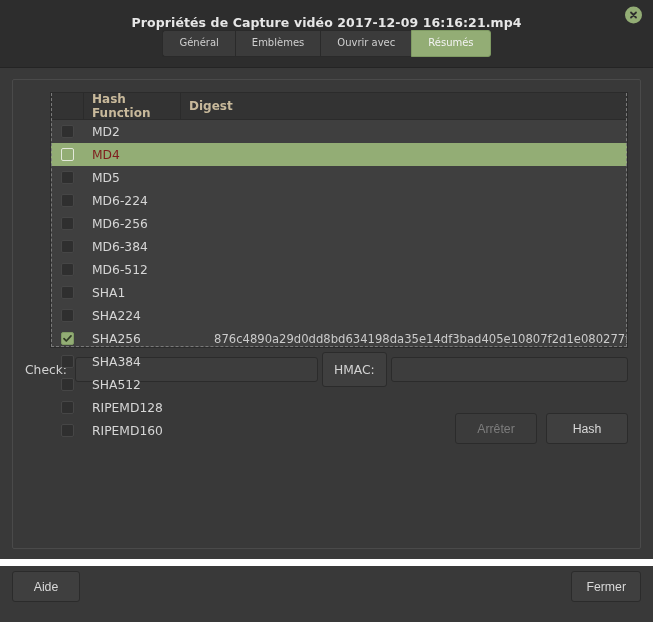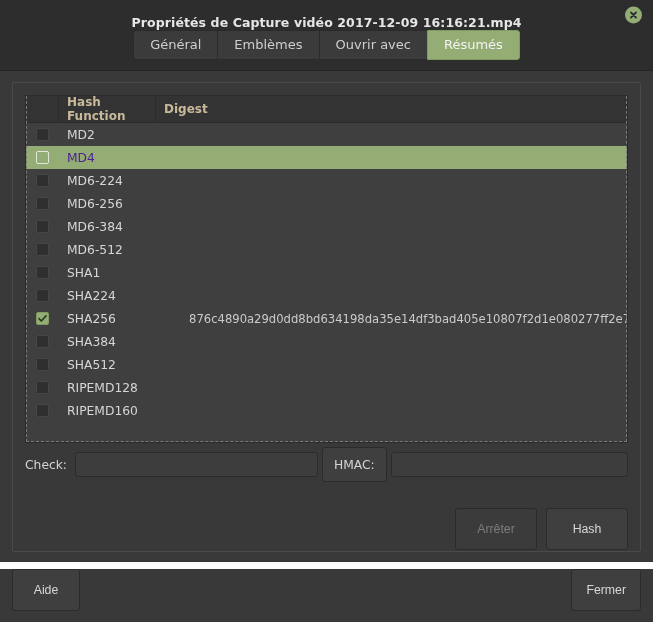--- a/index.html
+++ b/index.html
@@ -56,21 +56,21 @@
     justify-content: center;
   }
   .tabstrip {
     display: flex;
   }
   .tab {
     background: #3b3b3b;
     border: 1px solid #2a2a2a;
     border-right: none;
     color: #cfcfcf;
-    font-size: 13px;
+    font-size: 10px;
     padding: 7px 16px 8px 16px;
     line-height: 1;
     cursor: pointer;
     white-space: nowrap;
   }
   .tab:last-child { border-right: 1px solid #2a2a2a; }
   .tab:first-child { border-radius: 3px 0 0 3px; }
   .tab:last-child { border-radius: 0 3px 3px 0; }
   .tab.active {
     background: #93ad75;
@@ -93,23 +93,24 @@
     height: 470px;
     box-sizing: border-box;
     padding: 12px;
     position: relative;
   }
 
   
   .list-outer {
     border: 1px solid #2b2b2b;
     background: #3f3f3f;
-    height: 348px;
+    height: 256px;
     box-sizing: border-box;
     position: relative;
+    margin-left: 25px;
   }
   .list-focus {
     position: absolute;
     left: 0; right: 0; top: 0; bottom: 0;
     border: 1px dashed #7a7a7a;
     border-top: none;
     pointer-events: none;
   }
   .list-header {
     display: flex;
@@ -172,21 +173,21 @@
   .cb svg { display: block; }
   .row .fn-cell {
     width: 97px;
     flex: none;
     font-size: 12.3px;
     color: #d6d6d6;
     padding-left: 8px;
     box-sizing: border-box;
     white-space: nowrap;
   }
-  .row.selected .fn-cell { color: #4c1d95; }
+  .row.selected .fn-cell { color: #7f1d1d; }
   .row .dg-cell {
     flex: 1;
     font-size: 11.6px;
     color: #cbcbcb;
     padding-left: 33px;
     box-sizing: border-box;
     white-space: nowrap;
     overflow: hidden;
   }
 
@@ -231,21 +232,21 @@
     justify-content: flex-end;
     margin-top: 26px;
     gap: 9px;
   }
   .btn {
     background: #3f3f3f;
     border: 1px solid #2b2b2b;
     border-radius: 3px;
     color: #d8d8d8;
     font-size: 12.3px;
-    height: 42px;
+    height: 31px;
     min-width: 82px;
     padding: 0 14px;
     cursor: pointer;
     box-sizing: border-box;
   }
   .btn.disabled {
     color: #7d7d7d;
     background: #3b3b3b;
     cursor: default;
   }
@@ -307,20 +308,27 @@
             <div class="cb-cell">
               <div class="cb"></div>
             </div>
             <div class="fn-cell">MD4</div>
             <div class="dg-cell"></div>
           </div>
           <div class="row">
             <div class="cb-cell">
               <div class="cb"></div>
             </div>
+            <div class="fn-cell">MD5</div>
+            <div class="dg-cell"></div>
+          </div>
+          <div class="row">
+            <div class="cb-cell">
+              <div class="cb"></div>
+            </div>
             <div class="fn-cell">MD6-224</div>
             <div class="dg-cell"></div>
           </div>
           <div class="row">
             <div class="cb-cell">
               <div class="cb"></div>
             </div>
             <div class="fn-cell">MD6-256</div>
             <div class="dg-cell"></div>
           </div>

